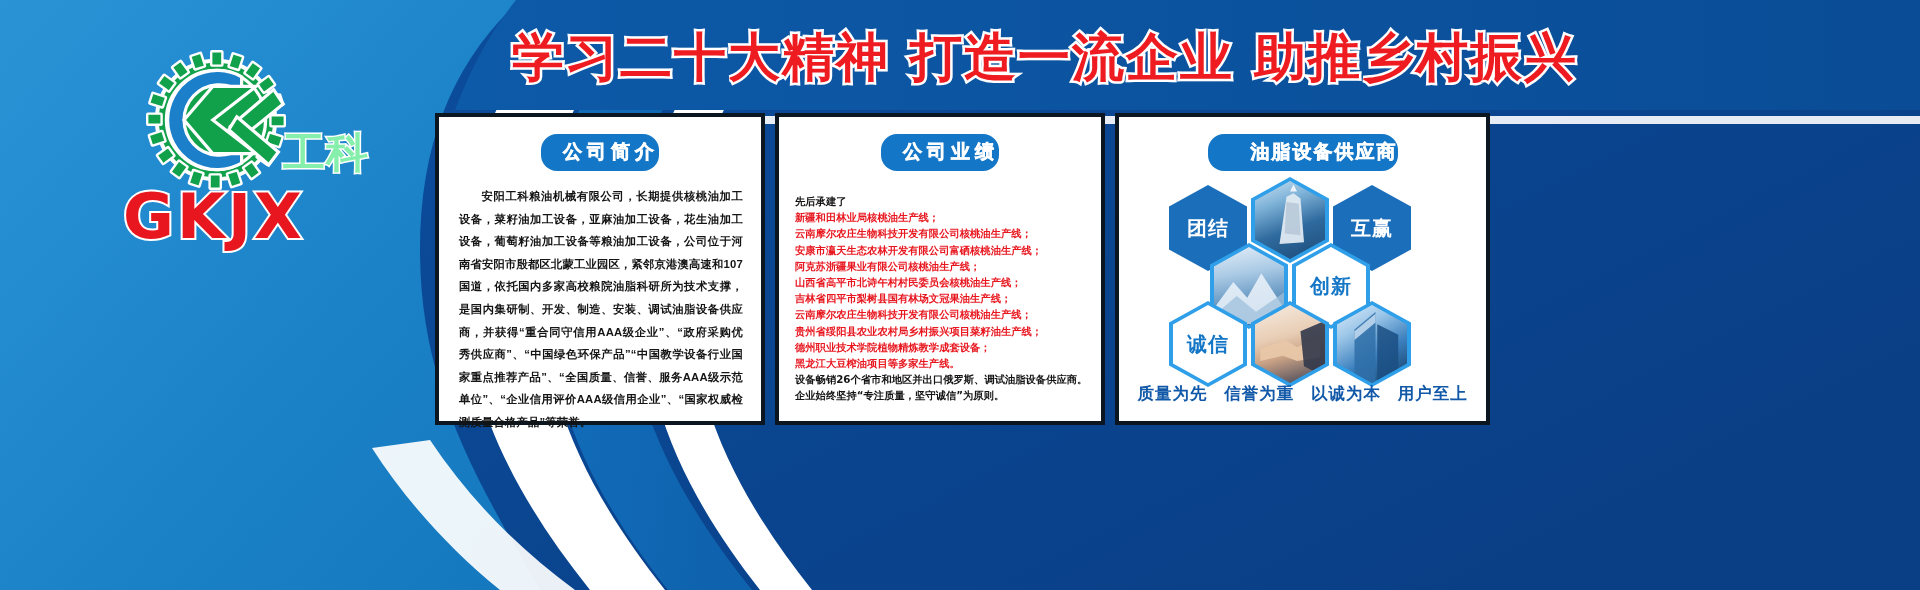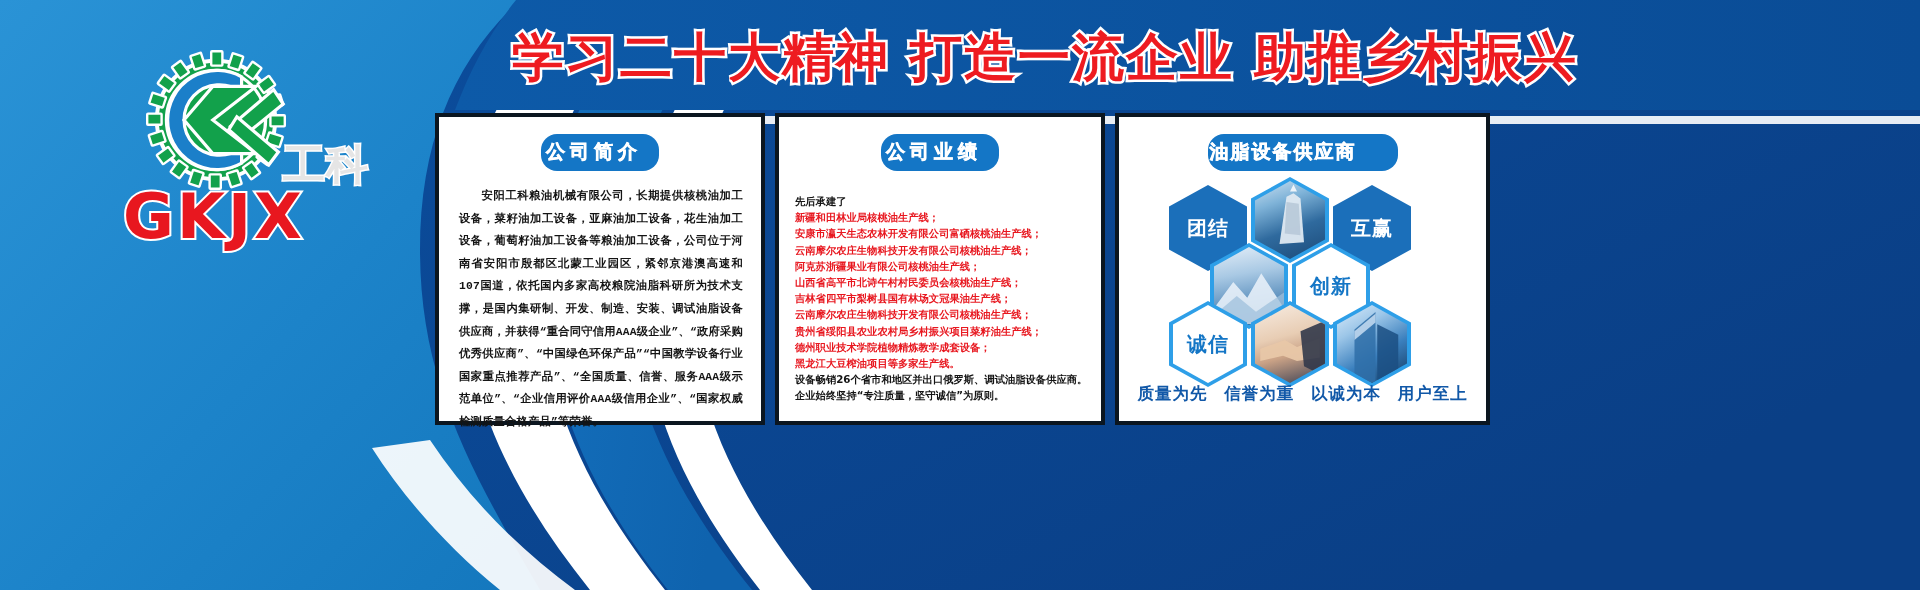--- a/index.html
+++ b/index.html
@@ -13,22 +13,22 @@
   
   #stage { position: absolute; inset: 0; width: 1920px; height: 590px; overflow: hidden; }
   #bg-svg { position: absolute; inset: 0; }
 
   
   #logo-block {
     position: absolute; left: 108px; top: 40px; width: 270px; height: 215px;
   }
   #logo-mark { position: absolute; left: 28px; top: 0px; width: 160px; height: 160px; }
   #logo-cn {
-    position: absolute; left: 175px; top: 97px;
-    font-size: 42px; font-weight: 700; color: #e5e5e5;
+    position: absolute; left: 175px; top: 85px;
+    font-size: 42px; font-weight: 700; color: #86efac;
     letter-spacing: 1px;
     -webkit-text-stroke: 3px #ffffff;
     paint-order: stroke fill;
     font-family: "DejaVu Sans", sans-serif;
     text-align: right;
   }
   #logo-latin {
     position: absolute; left: 15px; top: 140px;
     font-size: 62px; font-weight: 700; color: #e8171f;
     letter-spacing: 3px;
@@ -61,39 +61,39 @@
   #panel-supply  { left: 1115px; top: 113px; width: 375px; height: 312px; }
 
   .pill {
     margin: 17px auto 0 auto;
     background: #1476c6;
     border-radius: 16px;
     color: #ffffff;
     font-weight: 700;
     font-size: 19px;
     letter-spacing: 5px;
-    text-align: left;
+    text-align: right;
     padding: 5px 0 6px 0;
     text-indent: 5px;
     font-family: "DejaVu Sans", sans-serif;
     -webkit-text-stroke: 0.6px #ffffff;
   }
   #pill-intro  { width: 118px; }
   #pill-record { width: 118px; }
   #pill-supply { width: 190px; letter-spacing: 2px; text-indent: 2px; }
 
   
   #intro-body {
     margin: 14px 18px 0 20px;
     font-size: 11.3px;
     line-height: 22.6px;
     color: #141414;
     text-align: justify;
     text-indent: 2em;
-    font-family: Liberation Mono, monospace;
+    font-family: Liberation Sans, sans-serif;
     font-weight: 600;
     letter-spacing: 0.2px;
   }
 
   
   #record-body {
     margin: 22px 10px 0 16px;
     font-size: 10.3px;
     line-height: 16.2px;
     color: #141414;
@@ -255,22 +255,22 @@
     <div class="pill" id="pill-intro">公司简介</div>
     <div id="intro-body">安阳工科粮油机械有限公司，长期提供核桃油加工设备，菜籽油加工设备，亚麻油加工设备，花生油加工设备，葡萄籽油加工设备等粮油加工设备，公司位于河南省安阳市殷都区北蒙工业园区，紧邻京港澳高速和107国道，依托国内多家高校粮院油脂科研所为技术支撑，是国内集研制、开发、制造、安装、调试油脂设备供应商，并获得“重合同守信用AAA级企业”、“政府采购优秀供应商”、“中国绿色环保产品”“中国教学设备行业国家重点推荐产品”、“全国质量、信誉、服务AAA级示范单位”、“企业信用评价AAA级信用企业”、“国家权威检测质量合格产品”等荣誉。</div>
   </div>
 
   <div class="panel" id="panel-record">
     <div class="pill" id="pill-record">公司业绩</div>
     <div id="record-body">
       <div class="lead">先后承建了</div>
       <div id="record-projects">
           <div class="proj">新疆和田林业局核桃油生产线；</div>
+          <div class="proj">云南摩尔农庄生物科技开发有限公司核桃油生产线；</div>
           <div class="proj">安康市瀛天生态农林开发有限公司富硒核桃油生产线；</div>
-          <div class="proj">云南摩尔农庄生物科技开发有限公司核桃油生产线；</div>
           <div class="proj">阿克苏浙疆果业有限公司核桃油生产线；</div>
           <div class="proj">山西省高平市北诗午村村民委员会核桃油生产线；</div>
           <div class="proj">吉林省四平市梨树县国有林场文冠果油生产线；</div>
           <div class="proj">云南摩尔农庄生物科技开发有限公司核桃油生产线；</div>
           <div class="proj">贵州省绥阳县农业农村局乡村振兴项目菜籽油生产线；</div>
           <div class="proj">德州职业技术学院植物精炼教学成套设备；</div>
           <div class="proj">黑龙江大豆榨油项目等多家生产线。</div>
         </div>
       <div id="record-tail">
           <div class="tail">设备畅销26个省市和地区并出口俄罗斯、调试油脂设备供应商。</div>

